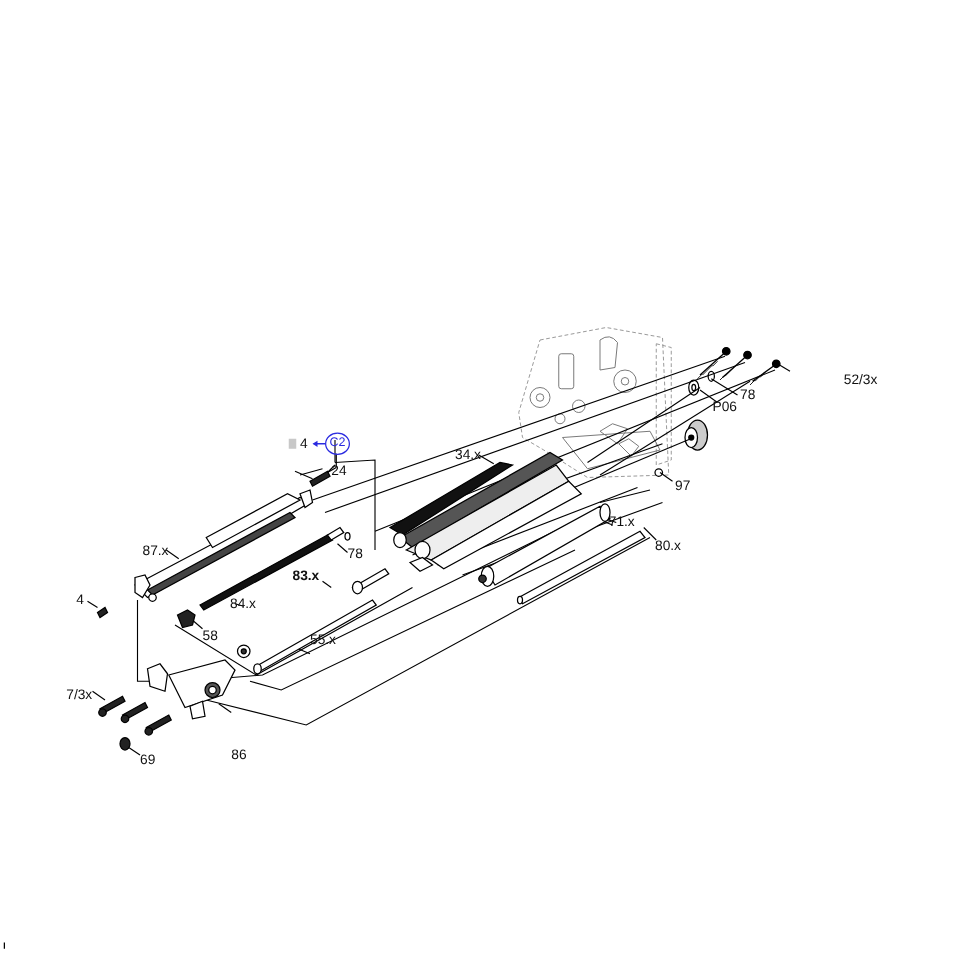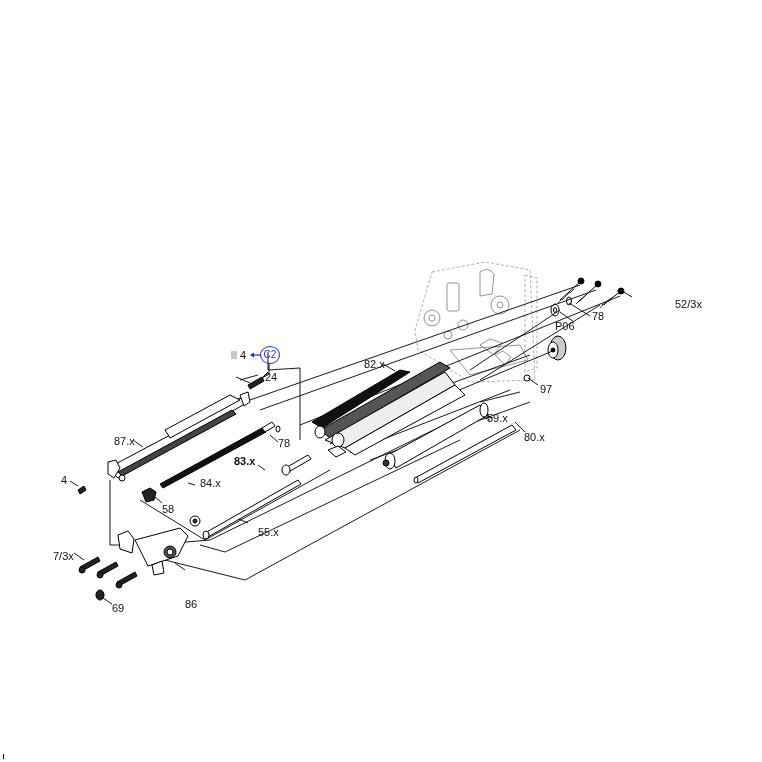--- a/index.html
+++ b/index.html
@@ -187,31 +187,31 @@
     <line x1="251" y1="355" x2="260" y2="355" stroke="#2a2ae0" stroke-width="1.2"></line>
     <path d="M250,355 l4,-2.5 l0,5 z" fill="#2a2ae0"></path>
   </g>
 </svg>
 
 <div class="doc-icon" style="left:231px;top:351px;"></div>
 <span class="lbl" style="left:240px;top:349px;">4</span>
 <div class="ref-badge" style="left:260px;top:346px;">C2</div>
 
 <span class="lbl" style="left:227px;top:371px;margin-left:38px;">24</span>
-<span class="lbl" style="left:364px;top:358px;">82.x</span>
+<span class="lbl" style="left:364px;top:358px;">34.x</span>
 <span class="lbl" style="left:631px;top:298px;margin-left:44px;">52/3x</span>
 <span class="lbl" style="left:592px;top:310px;">78</span>
-<span class="lbl" style="left:555px;top:320px;">P06</span>
+<span class="lbl" style="left:570px;top:320px;">P06</span>
 <span class="lbl" style="left:540px;top:383px;">97</span>
-<span class="lbl" style="left:487px;top:412px;">59.x</span>
+<span class="lbl" style="left:487px;top:412px;">71.x</span>
 <span class="lbl" style="left:524px;top:431px;">80.x</span>
 <span class="lbl" style="left:114px;top:435px;">87.x</span>
 <span class="lbl" style="left:278px;top:437px;">78</span>
 <span class="lbl" style="left:234px;top:455px;font-weight:bold;">83.x</span>
 <span class="lbl" style="left:61px;top:474px;">4</span>
-<span class="lbl" style="left:200px;top:477px;">84.x</span>
+<span class="lbl" style="left:184px;top:477px;">84.x</span>
 <span class="lbl" style="left:162px;top:503px;">58</span>
-<span class="lbl" style="left:248px;top:526px;margin-left:10px;">55.x</span>
+<span class="lbl" style="left:248px;top:506px;">55.x</span>
 <span class="lbl" style="left:53px;top:550px;">7/3x</span>
 <span class="lbl" style="left:185px;top:598px;">86</span>
 <span class="lbl" style="left:112px;top:602px;">69</span>
 
 <div class="tick"></div>
 
 </body></html>

